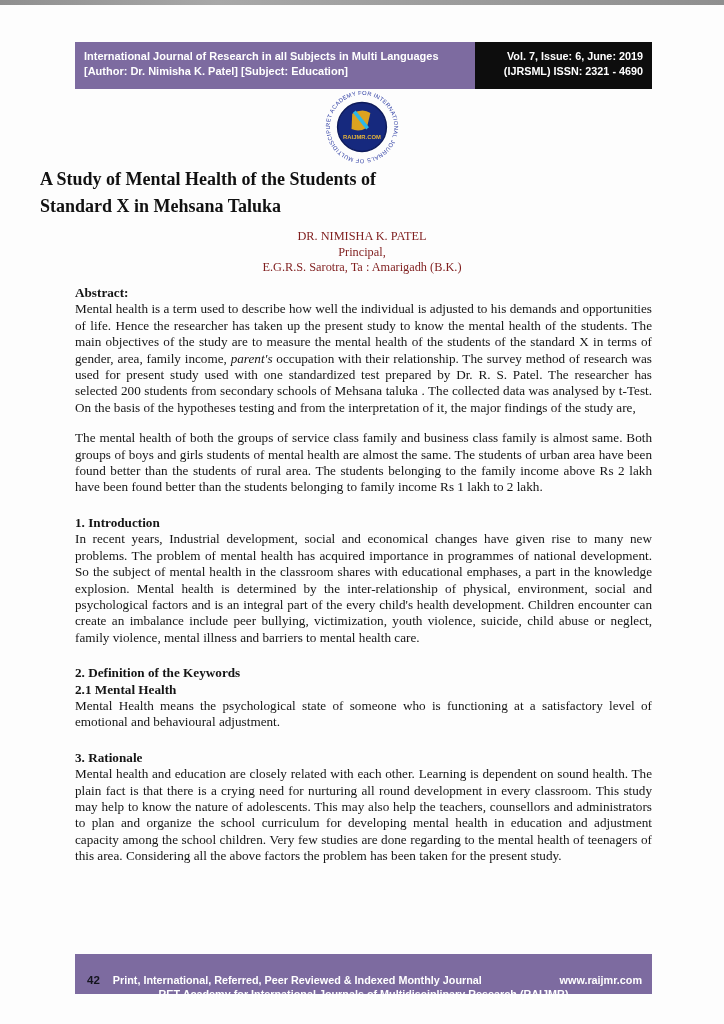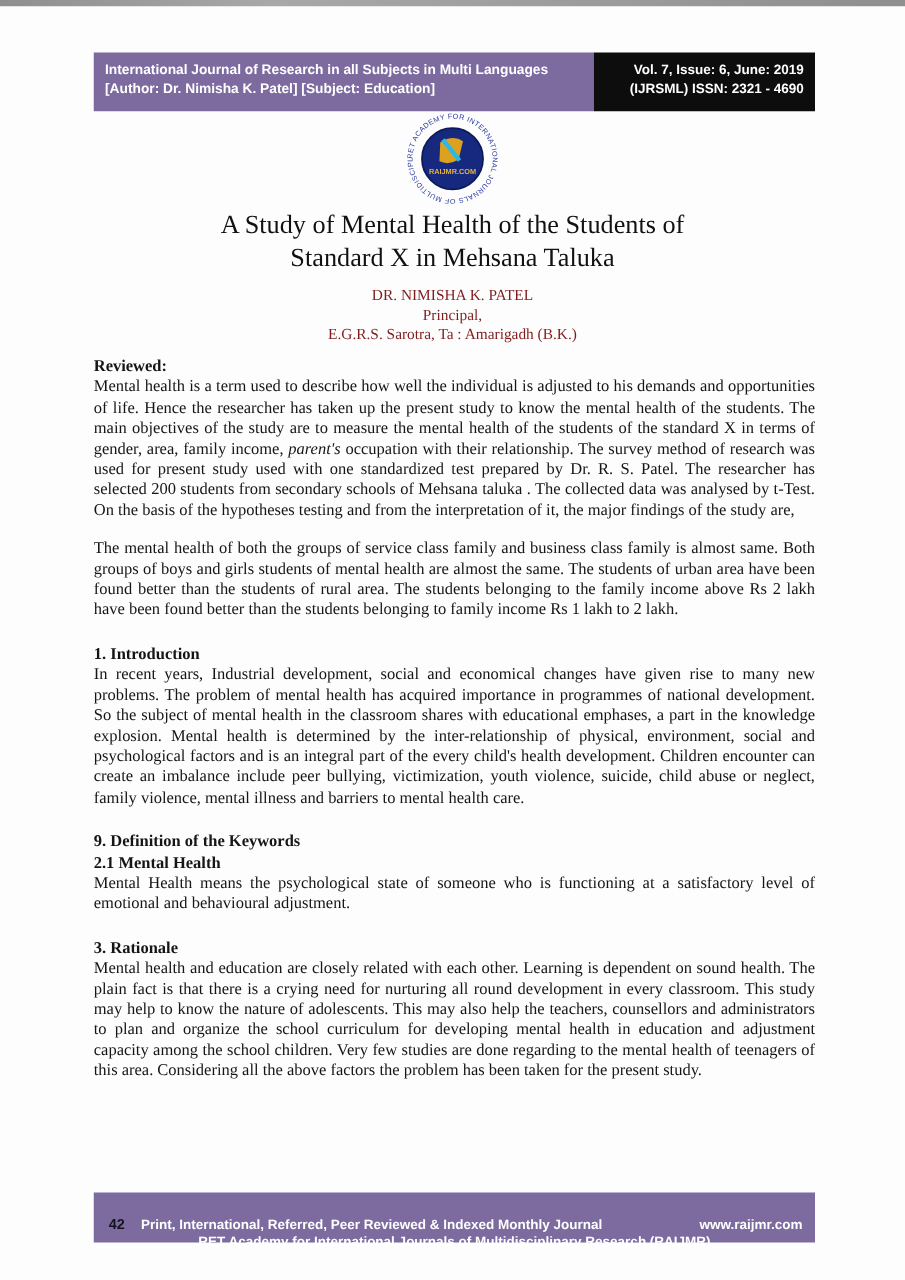--- a/index.html
+++ b/index.html
@@ -13,22 +13,22 @@
   
   .header-band{position:absolute;top:42px;left:75px;width:577px;height:47px;display:flex;
     font-family:"Liberation Sans","DejaVu Sans",sans-serif;font-weight:bold;}
   .header-left{background:var(--purple,#7d6ba0);color:#fff;flex:1;
     padding:7px 9px 0 9px;font-size:11px;line-height:15px;}
   .header-right{background:var(--black_box,#0d0d0d);color:#fff;width:168px;
     padding:7px 9px 0 0;font-size:10.8px;line-height:15px;text-align:right;}
   
   .logo-wrap{position:absolute;top:90px;left:0;width:724px;display:flex;justify-content:center;}
   
-  .title-block{position:absolute;top:166px;left:40px;width:644px;text-align:center;
-    font-weight:normal;font-size:21px;line-height:27px;color:#111;}
+  .title-block{position:absolute;top:166px;left:40px;width:644px;
+    font-weight:bold;font-size:18px;line-height:27px;color:#111;}
   .author-block{position:absolute;top:229px;left:40px;width:644px;text-align:center;
     font-size:12.3px;line-height:15.5px;color:#7f1d1d;}
   
   .main{position:absolute;top:285px;left:75px;width:577px;
     font-size:13.2px;line-height:16.4px;text-align:justify;color:#151515;}
   .main p{margin:0;}
   .sec-heading{font-weight:bold;margin:0;}
   .gap-para{margin-top:14px !important;}
   .gap-section{margin-top:19px !important;}
   .it{font-style:italic;}
@@ -78,29 +78,29 @@
   <div>Standard X in Mehsana Taluka</div>
 </div>
 
 <div class="author-block">
   <div>DR. NIMISHA K. PATEL</div>
   <div>Principal,</div>
   <div>E.G.R.S. Sarotra, Ta : Amarigadh (B.K.)</div>
 </div>
 
 <div class="main">
-  <p class="sec-heading">Reviewed:</p>
+  <p class="sec-heading">Abstract:</p>
   <p><span>Mental health is a term used to describe how well the individual is adjusted to his demands and opportunities of life. Hence the researcher has taken up the present study to know the mental health of the students. The main objectives of the study are to measure the mental health of the students of the standard X in terms of gender, area, family income, </span><span class="it">parent's</span><span> occupation with their relationship. The survey method of research was used for present study used with one standardized test prepared by Dr. R. S. Patel. The researcher has selected 200 students from secondary schools of Mehsana taluka . The collected data was analysed by t-Test. On the basis of the hypotheses testing and from the interpretation of it, the major findings of the study are,</span></p>
 
   <p class="gap-para">The mental health of both the groups of service class family and business class family is almost same. Both groups of boys and girls students of mental health are almost the same.  The students of urban area have been found better than the students of rural area. The students belonging to the family income above Rs 2 lakh have been found better than the students belonging to family income Rs 1 lakh to 2 lakh.</p>
 
   <p class="sec-heading gap-section">1. Introduction</p>
   <p>In recent years, Industrial development, social and economical changes have given rise to many new problems. The problem of mental health has acquired importance in programmes of national development. So the subject of mental health in the classroom shares with educational emphases, a part in the knowledge explosion. Mental health is determined by the inter-relationship of physical, environment, social and psychological factors and is an integral part of the every child's health development. Children encounter can create an imbalance include peer bullying, victimization, youth violence, suicide, child abuse or neglect, family violence, mental illness and barriers to mental health care.</p>
 
-  <p class="sec-heading gap-section">9. Definition of the Keywords</p>
+  <p class="sec-heading gap-section">2. Definition of the Keywords</p>
   <p class="sec-heading">2.1 Mental Health</p>
   <p>Mental Health means the psychological state of someone who is functioning at a satisfactory level of emotional and behavioural adjustment.</p>
 
   <p class="sec-heading gap-section">3. Rationale</p>
   <p>Mental health and education are closely related with each other. Learning is dependent on sound health. The plain fact is that there is a crying need for nurturing all round development in every classroom. This study may help to know the nature of adolescents. This may also help the teachers, counsellors and administrators to plan and organize the school curriculum for developing mental health in education and adjustment capacity among the school children. Very few studies are done regarding to the mental health of teenagers of this area. Considering all the above factors the problem has been taken for the present study.</p>
 </div>
 
 <div class="footer-band">
   <div class="footer-row1">
     <span class="footer-pageno">42</span>

